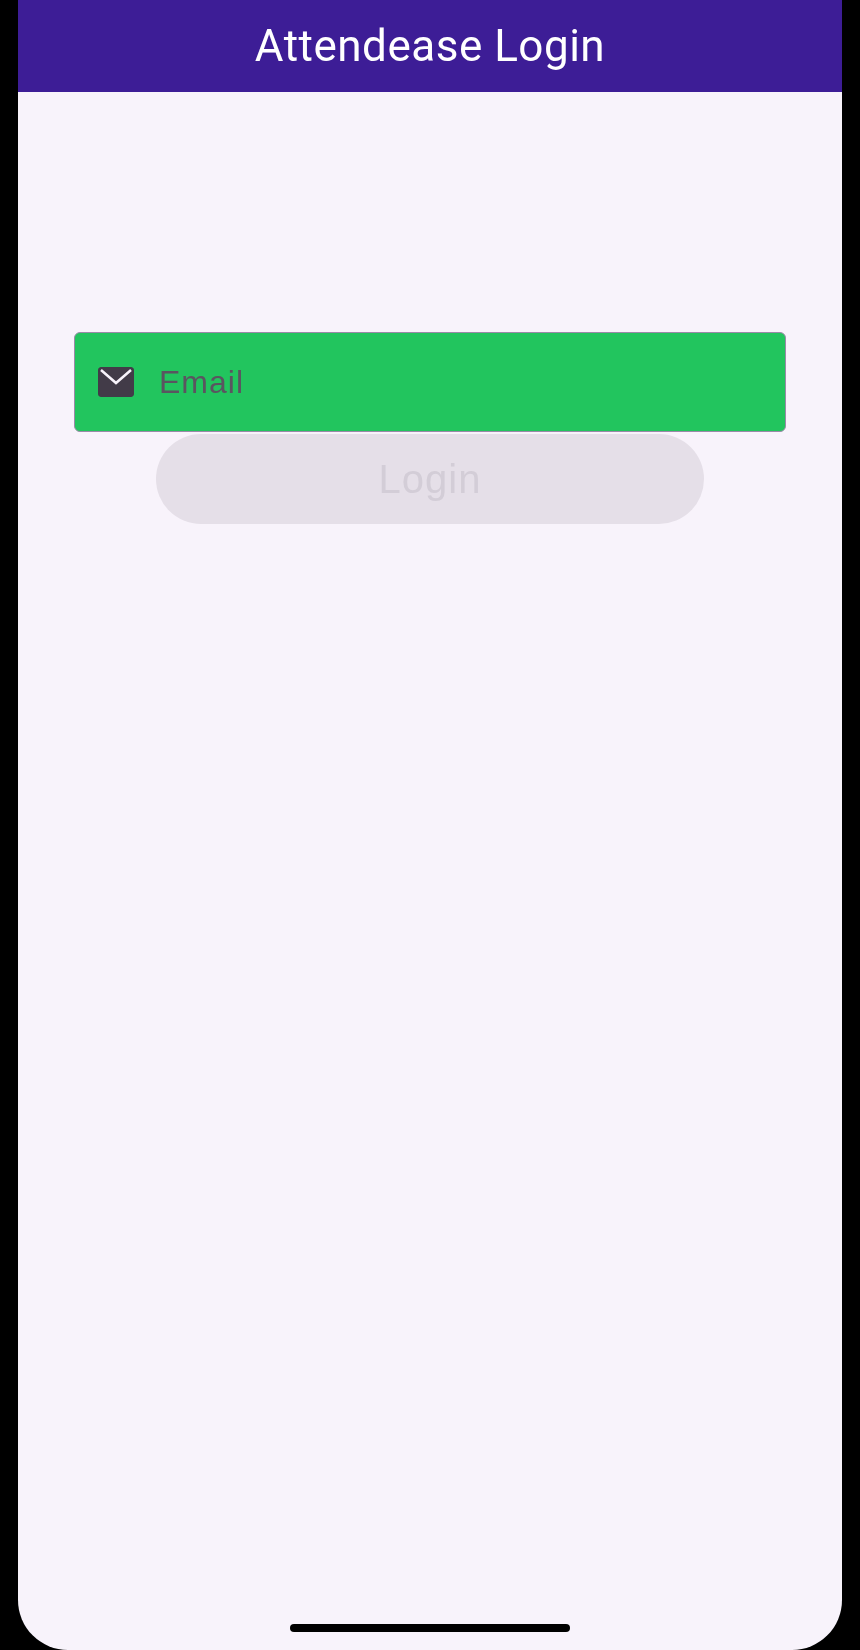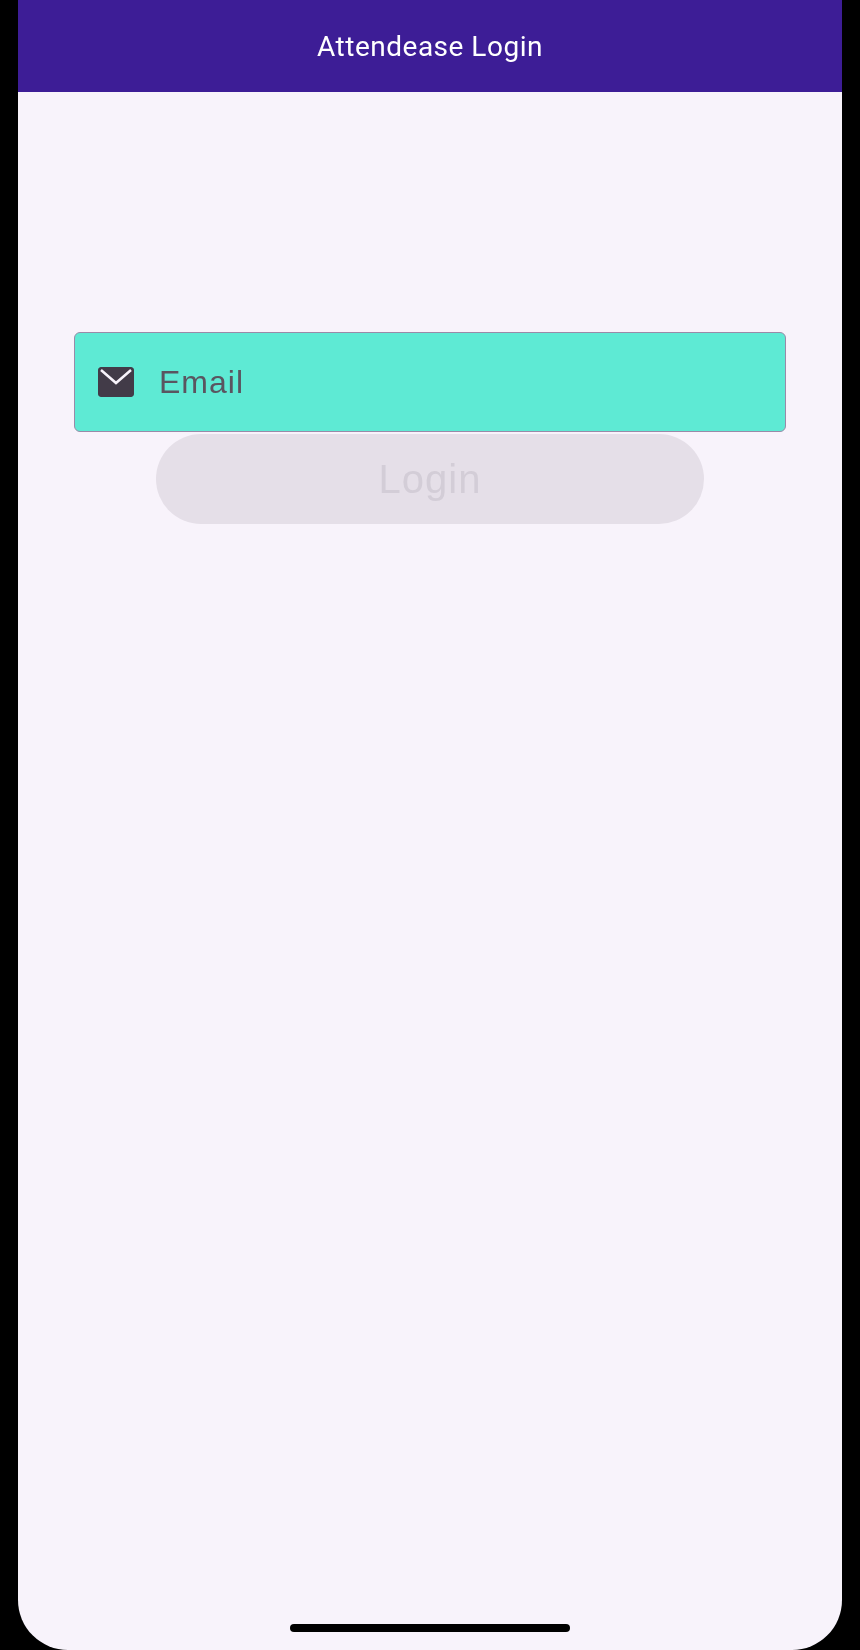--- a/index.html
+++ b/index.html
@@ -31,35 +31,35 @@
     .app-bar {
       background: #3d1d96;
       height: 92px;
       display: flex;
       align-items: center;
       justify-content: center;
     }
 
     .app-bar-title {
       color: #fff;
-      font-size: 28px;
+      font-size: 44px;
       font-weight: 400;
       letter-spacing: 0.5px;
     }
 
     .content {
       padding: 240px 56px 0;
     }
 
     .input-field {
       width: 100%;
       height: 100px;
       border: 1.5px solid #9a8aa8;
       border-radius: 6px;
-      background: #5eead4;
+      background: #22c55e;
       display: flex;
       align-items: center;
       padding: 0 22px;
       position: relative;
     }
 
     .input-icon {
       width: 38px;
       height: 38px;
       display: flex;

